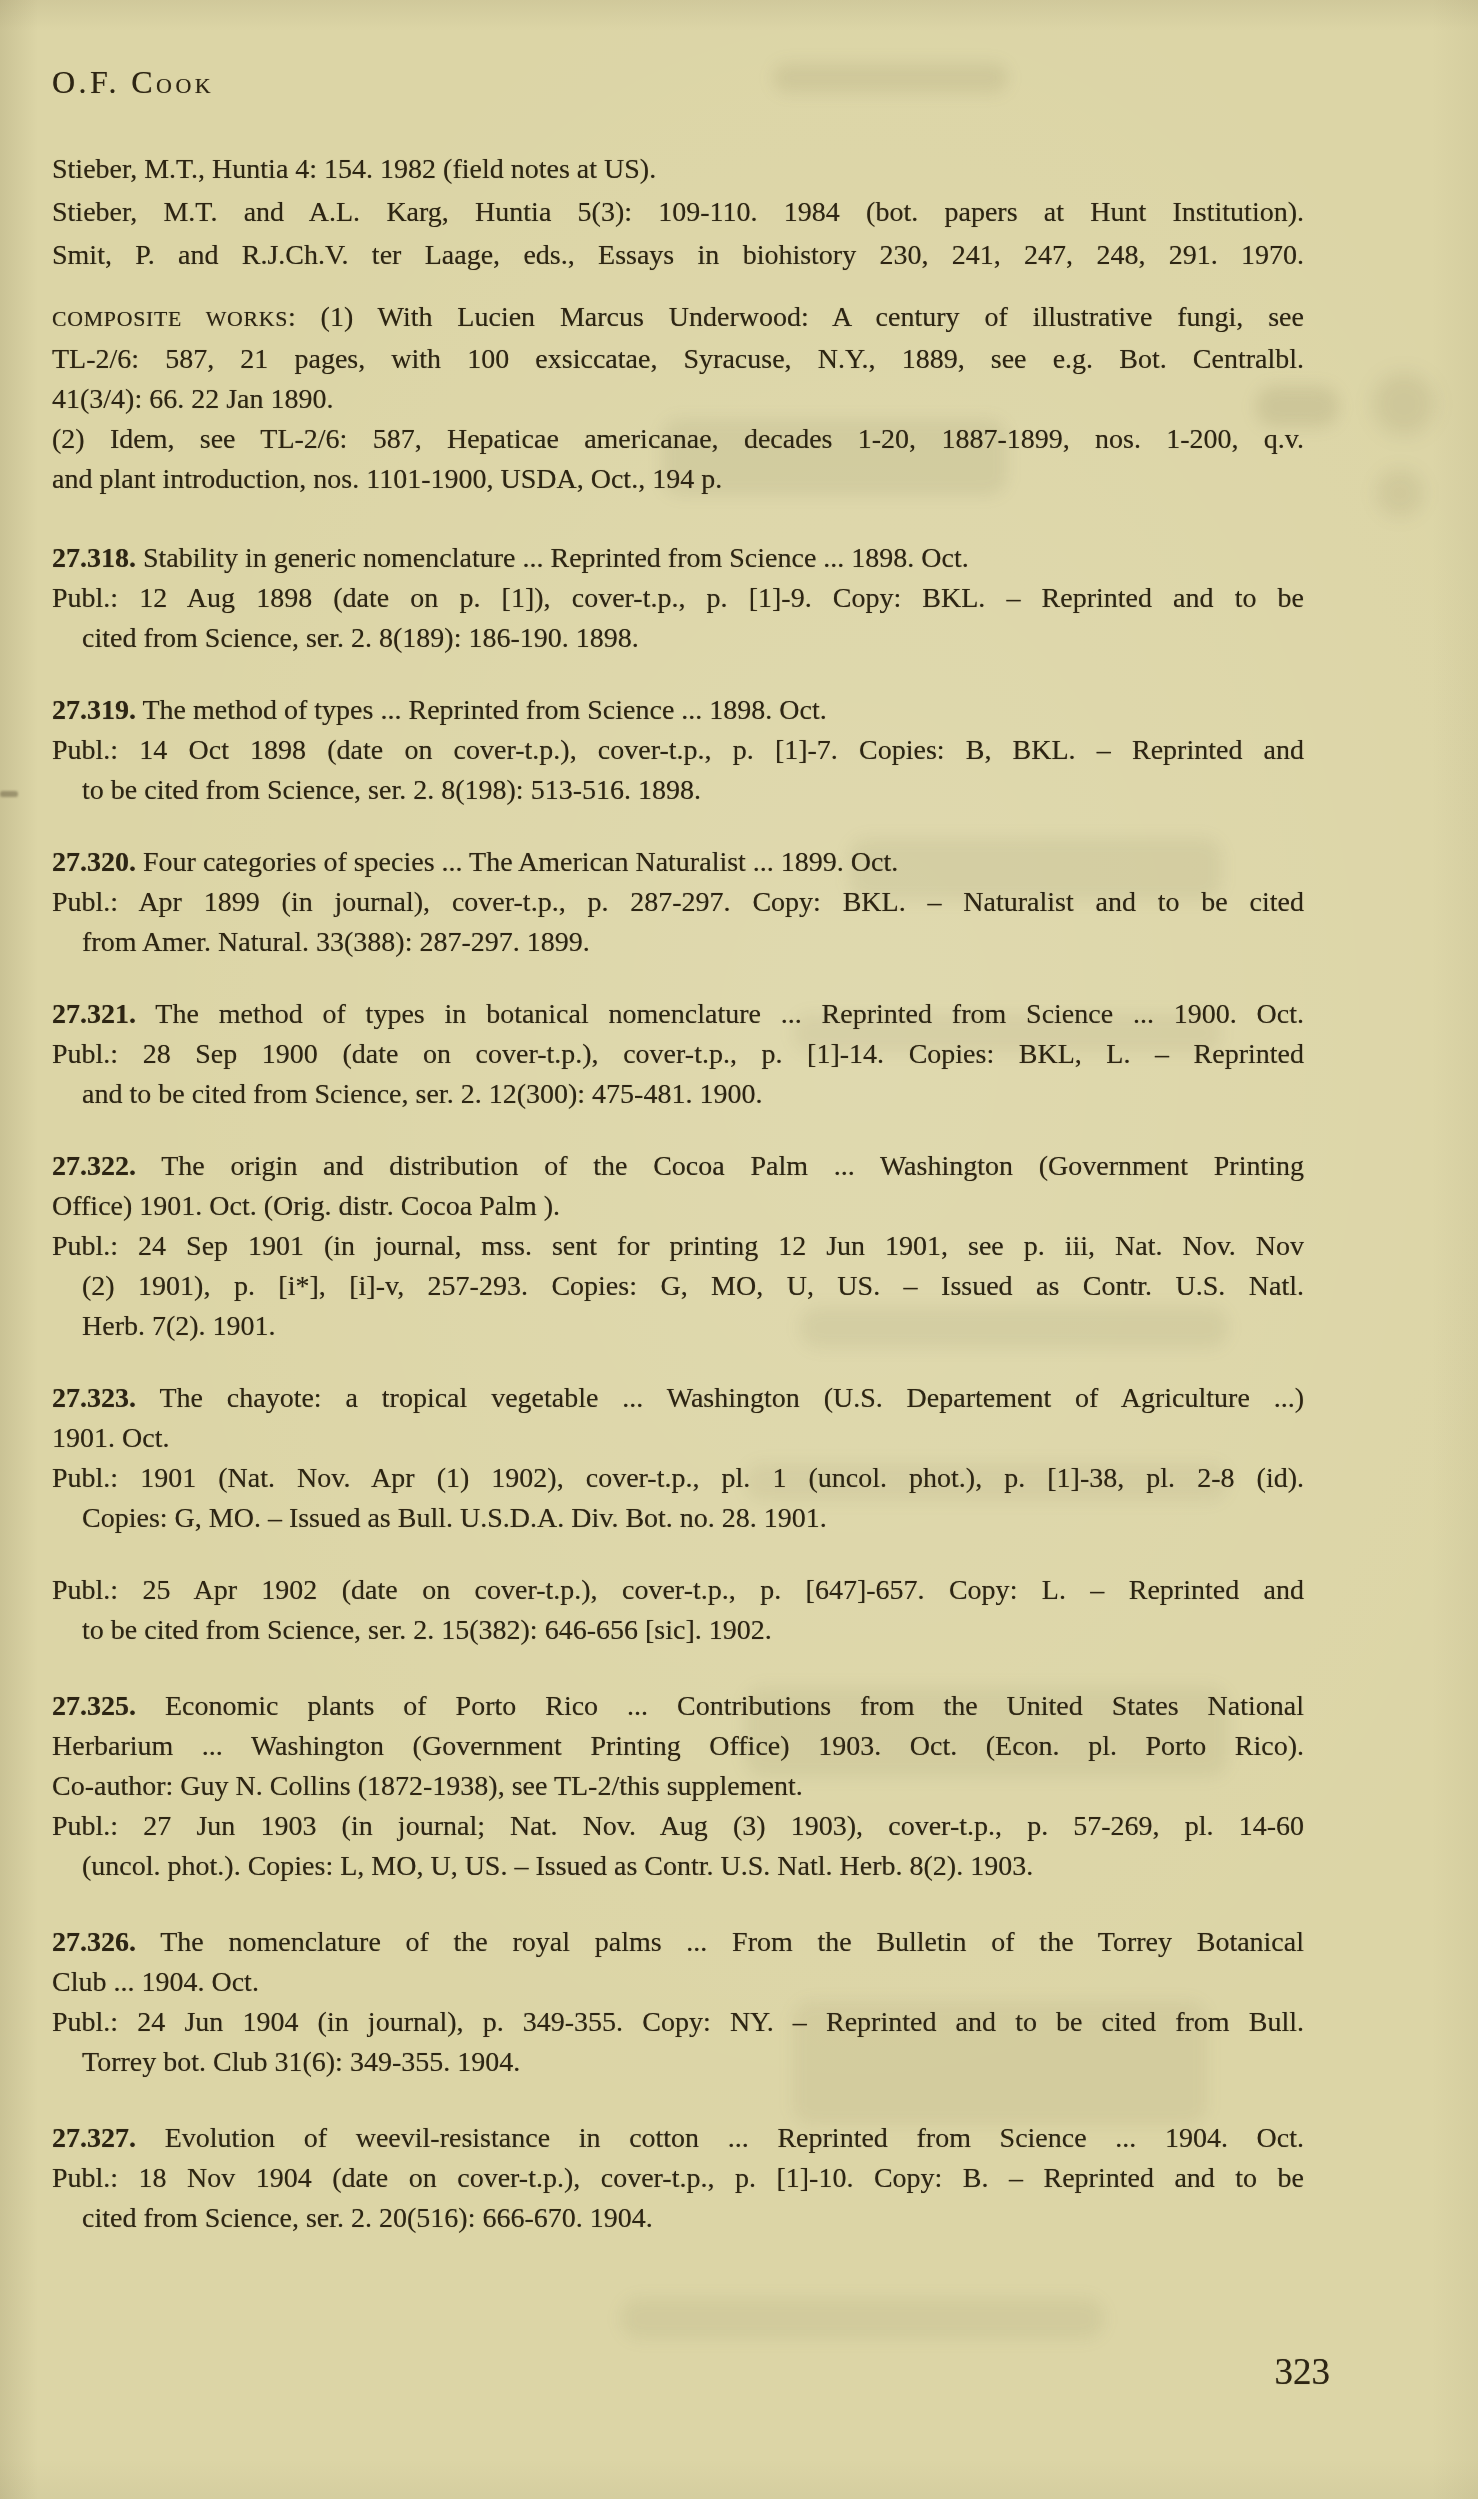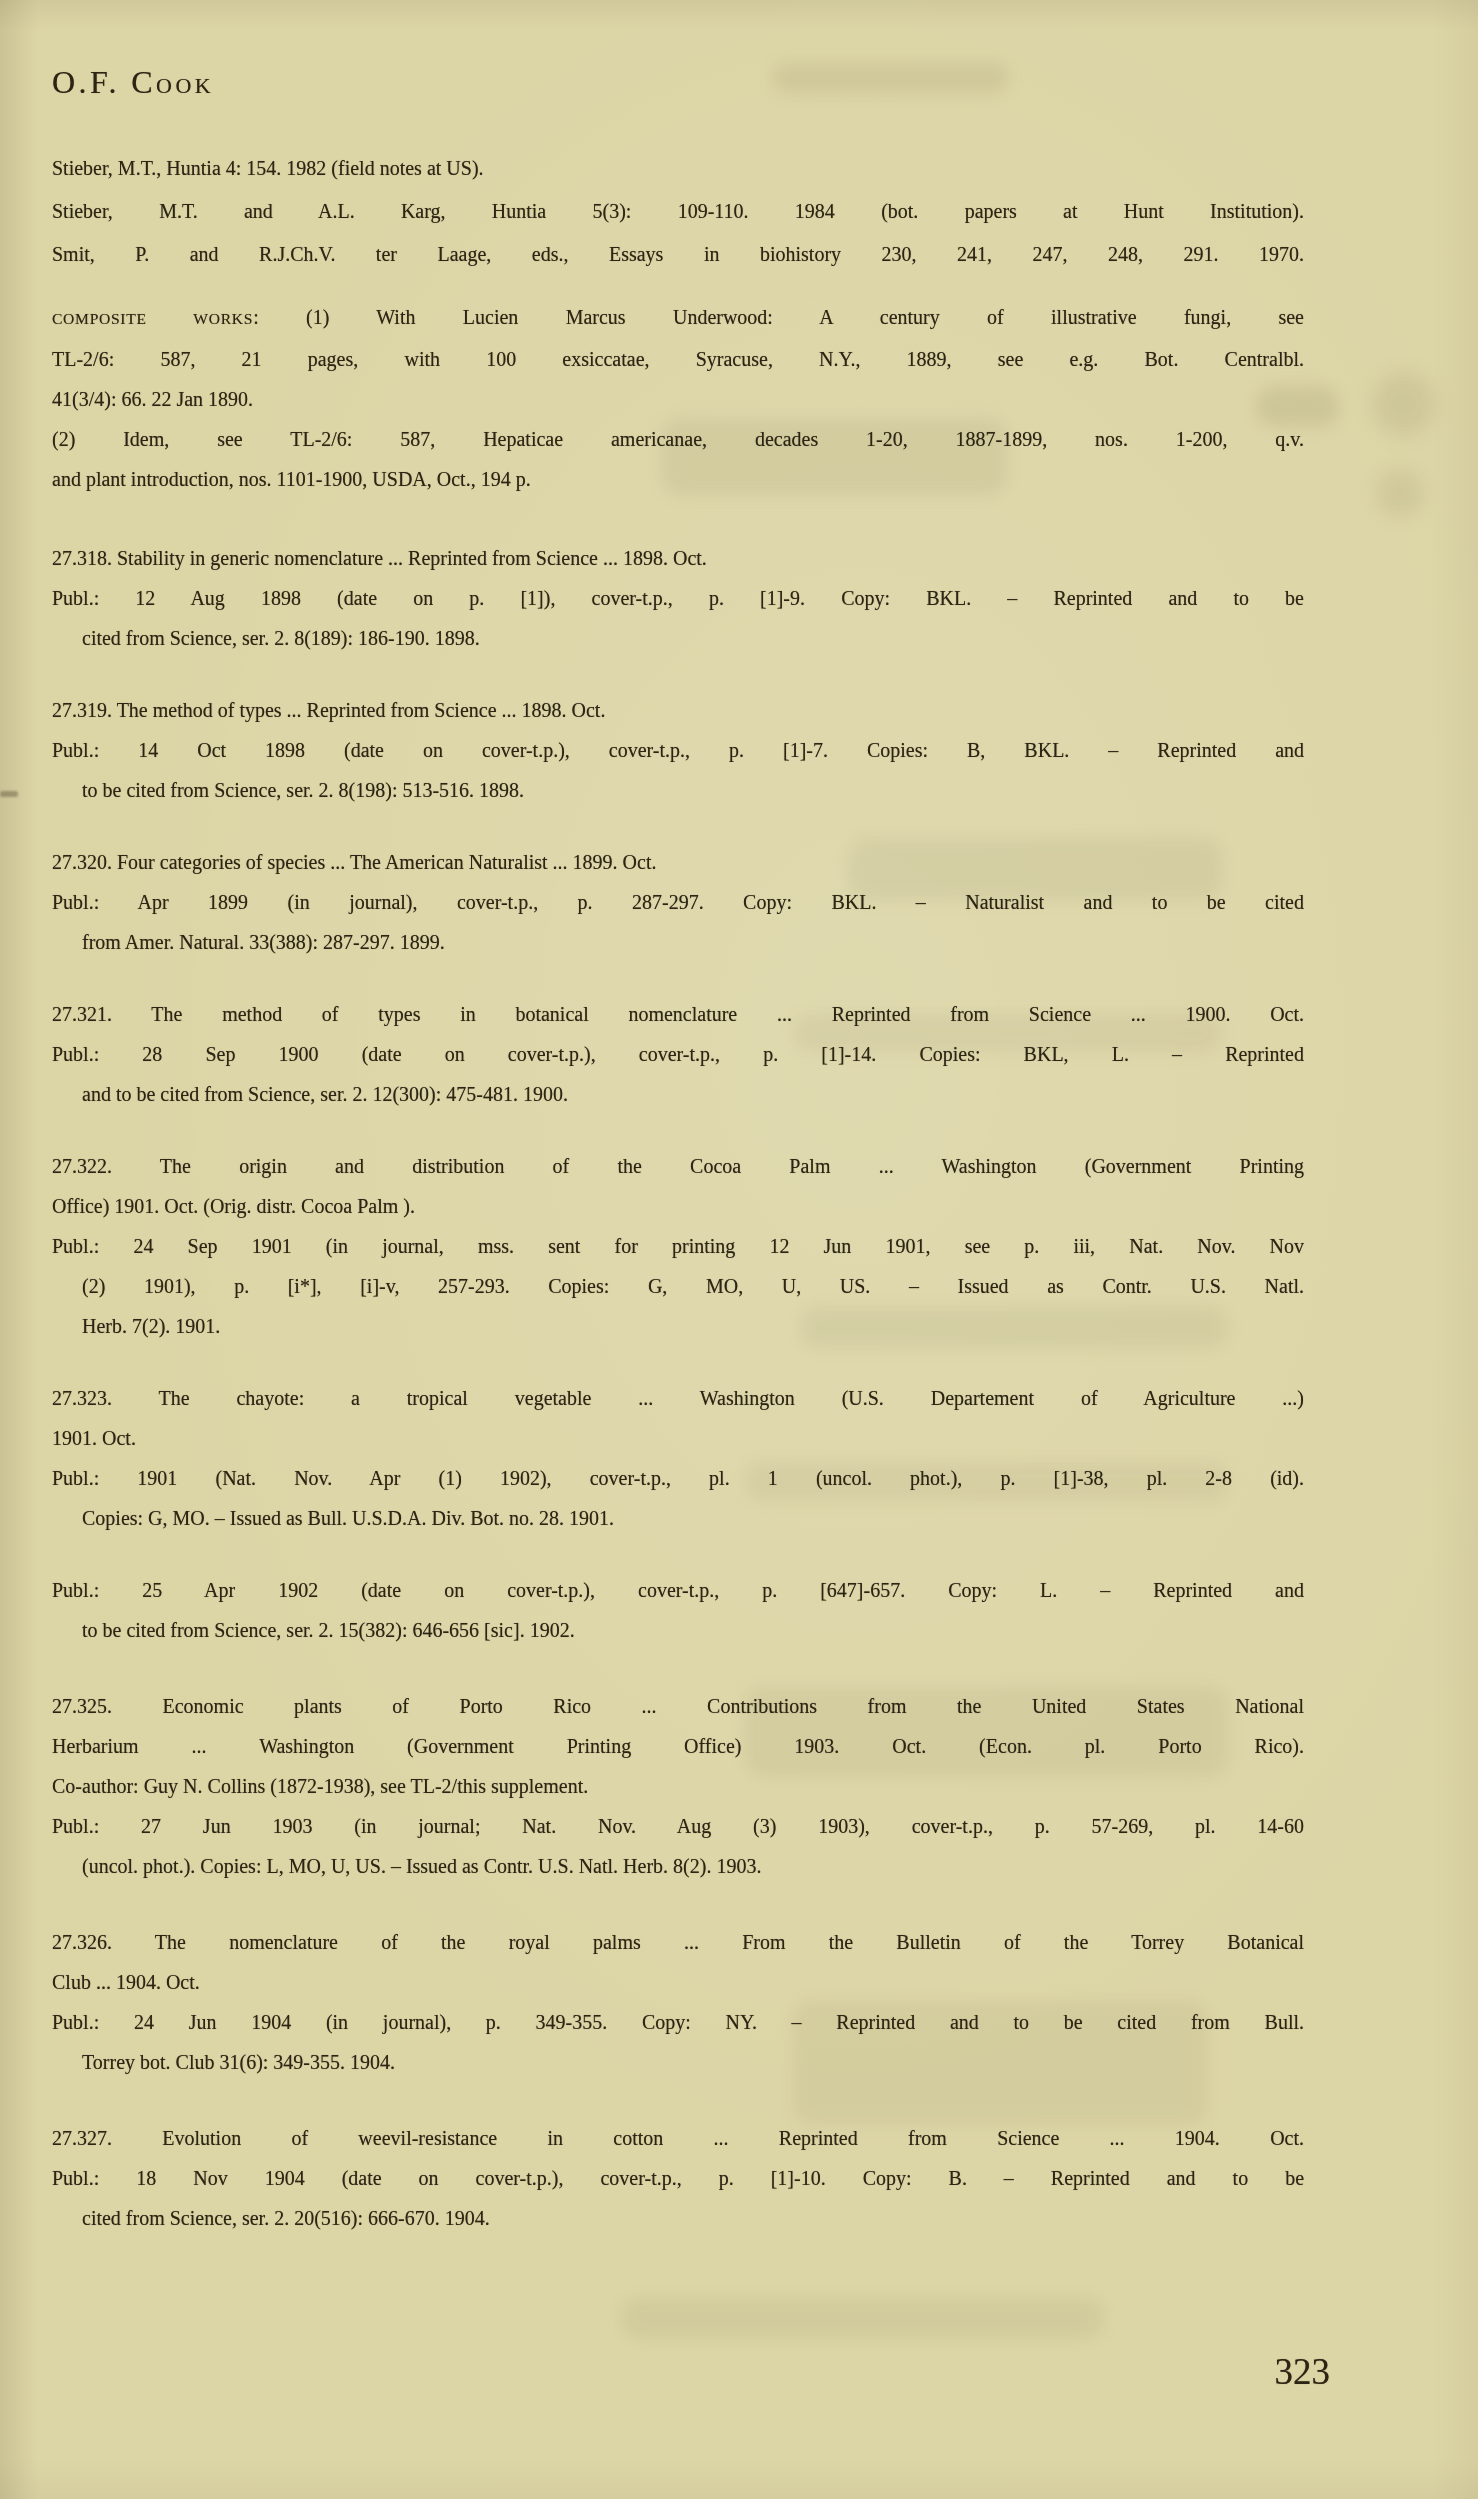--- a/index.html
+++ b/index.html
@@ -39,28 +39,28 @@
   }
   .header{
     margin-top:65px;
     line-height:34px;
     font-size:32px;
     font-variant:small-caps;
     letter-spacing:3.4px;
     text-align:left;
     text-shadow:0 0 0.7px rgba(45,37,19,0.55);
   }
-  .block{font-size:20px;line-height:40px;}
+  .block{font-size:28px;line-height:40px;}
   .line{
     white-space:normal;
     text-shadow:0 0 0.8px rgba(45,37,19,0.5);
   }
   .line.j{text-align:justify;text-align-last:justify;}
   .line.ind{padding-left:30px;}
-  .b{font-weight:normal;}
+  .b{font-weight:bold;}
   .i{margin-top:28px;}
   .sc{text-transform:uppercase;font-size:0.78em;letter-spacing:0.7px;}
   .pagenum{
     position:absolute;
     left:52px;top:2350px;
     width:1278px;
     text-align:right;
     font-size:37px;
     text-shadow:0 0 0.8px rgba(45,37,19,0.5);
   }

